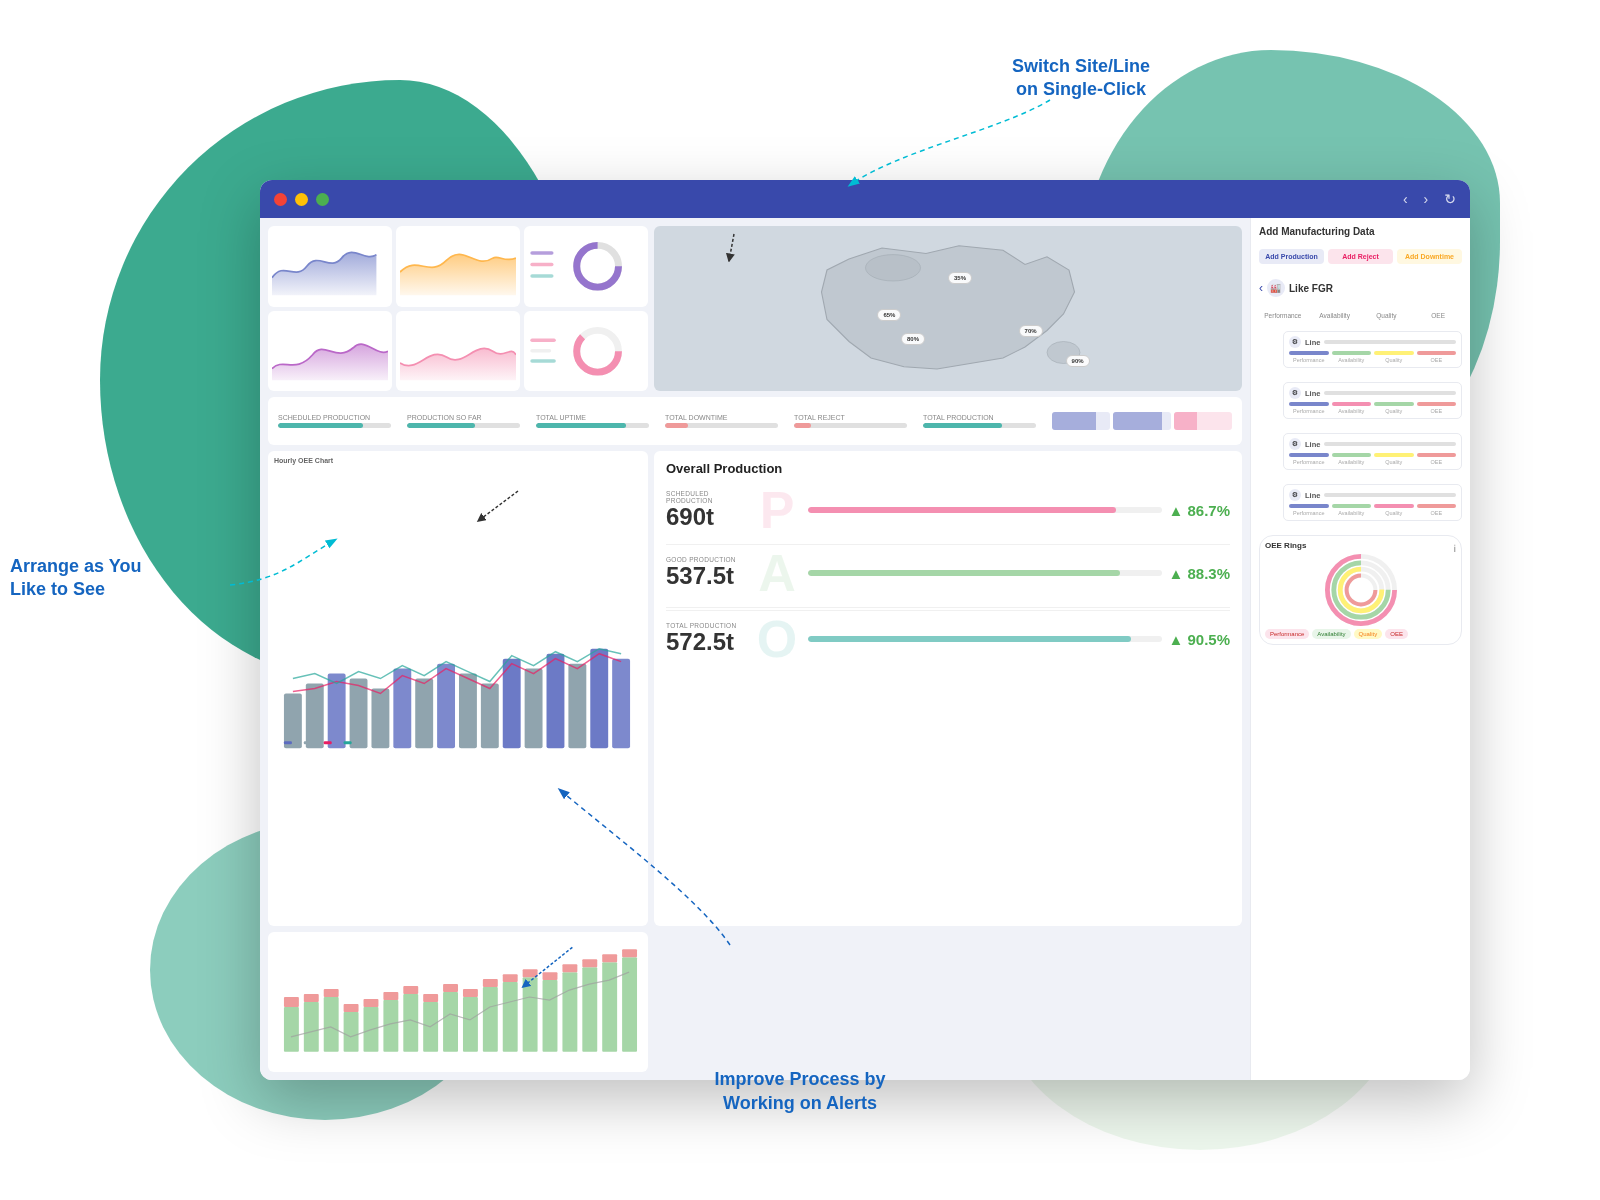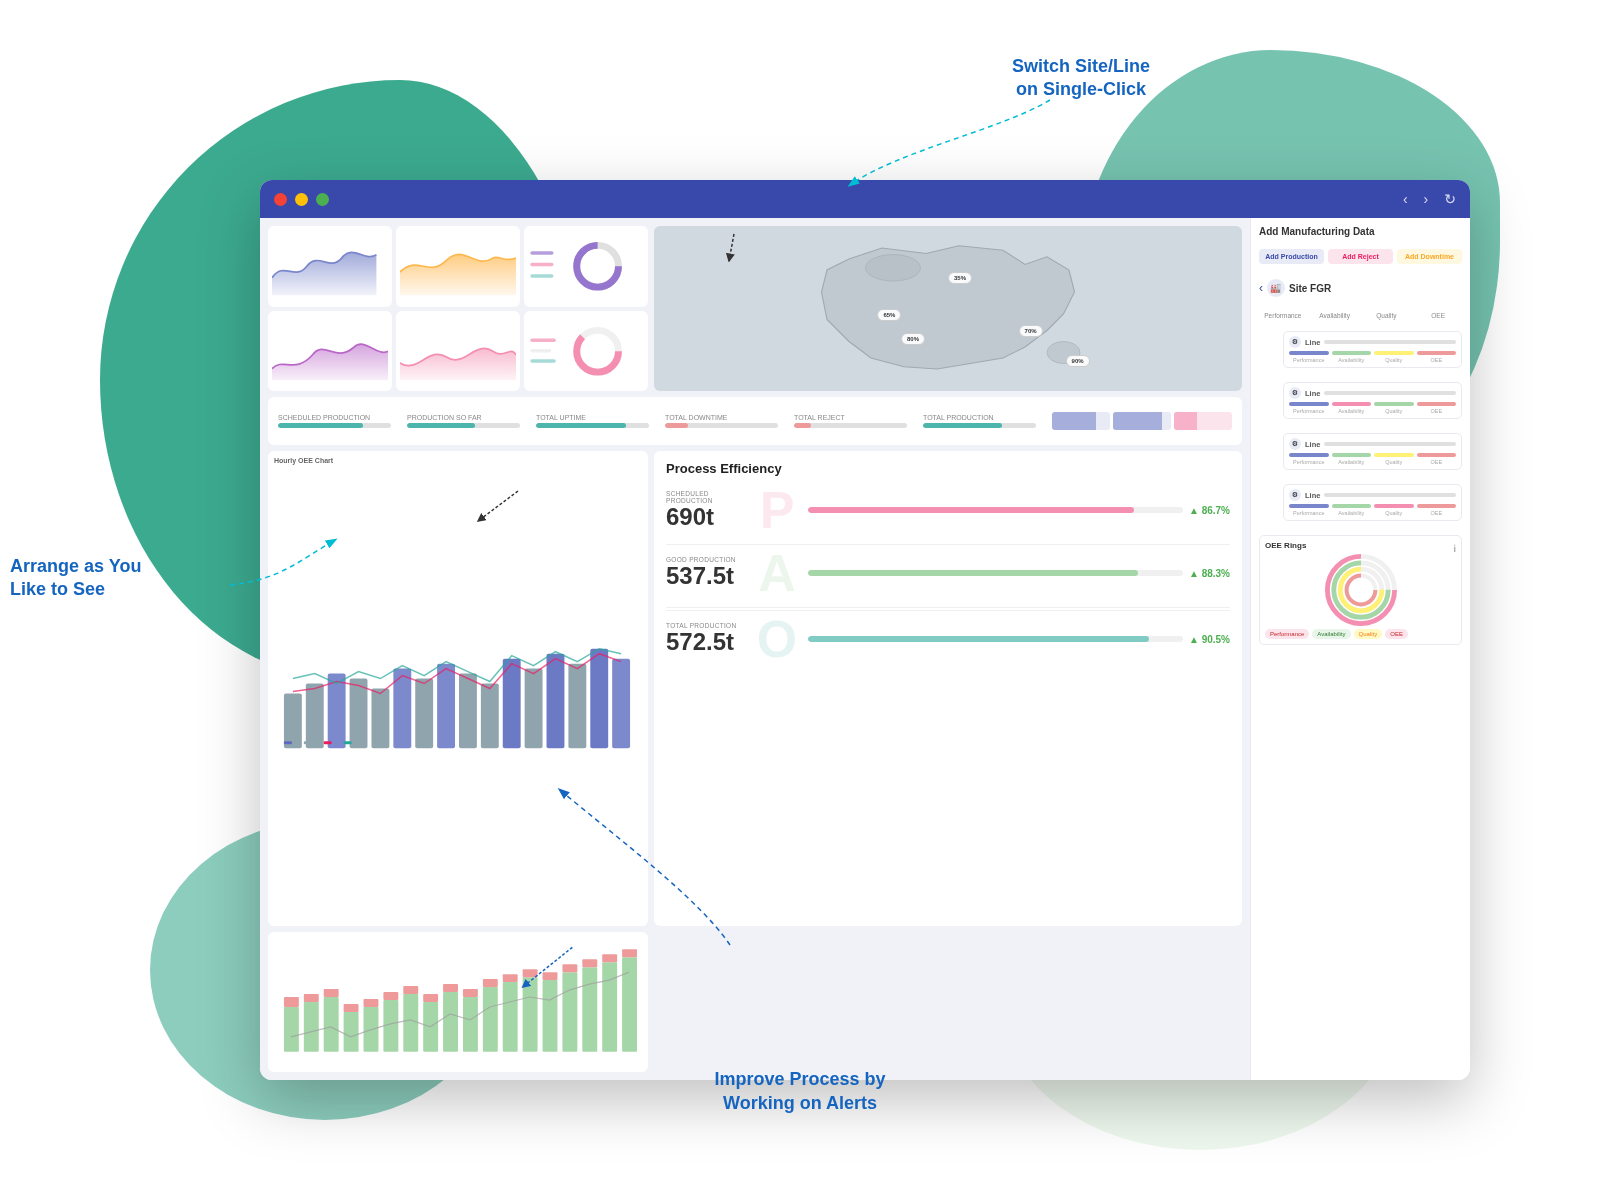--- a/index.html
+++ b/index.html
@@ -381,21 +381,21 @@
     .kpi-sub-labels {
       display: flex;
       gap: 3px;
       font-size: 5.5px;
       color: #aaa;
       margin-top: 2px;
     }
 
     .oee-rings-section {
       border: 1px solid #e8eaf0;
-      border-radius: 5px;
+      border-radius: 14px;
       padding: 5px;
     }
 
     .oee-rings-title {
       font-size: 8px;
       font-weight: 600;
       color: #333;
       margin-bottom: 5px;
     }
 
@@ -440,21 +440,21 @@
     }
 
     .eff-value {
       font-size: 24px;
       font-weight: 700;
       color: #333;
       line-height: 1.1;
     }
 
     .eff-percent {
-      font-size: 10px;
+      font-size: 15px;
       font-weight: 700;
       margin-left: auto;
     }
 
     .eff-bar-row {
       flex: 1;
     }
 
     .eff-bar-bg {
       height: 6px;
@@ -745,21 +745,21 @@
             <defs>
               <marker id="arr-dark2" markerWidth="6" markerHeight="6" refX="5" refY="3" orient="auto">
                 <path d="M0,0 L0,6 L6,3 z" fill="#333"></path>
               </marker>
             </defs>
             <path d="M70 10 L30 40" stroke="#333" stroke-width="1.5" fill="none" marker-end="url(#arr-dark2)" stroke-dasharray="3,2"></path>
           </svg>
         </div>
 
         <div class="efficiency-panel">
-          <div class="efficiency-title">Process Efficiency</div>
+          <div class="efficiency-title">Overall Production</div>
 
           <div class="eff-row">
             <div class="eff-label-col">
               <div class="eff-small-label">SCHEDULED PRODUCTION</div>
               <div class="eff-value">690t</div>
             </div>
             <div style="font-size:52px;font-weight:900;color:#f48fb1;opacity:0.2;line-height:1;width:50px;text-align:center;">P</div>
             <div class="eff-bar-row">
               <div class="eff-bar-bg">
                 <div class="eff-bar-fill" style="width:87%;background:#f48fb1;"></div>
@@ -862,21 +862,21 @@
 
       <div class="mfg-buttons">
         <button class="mfg-btn btn-production">Add Production</button>
         <button class="mfg-btn btn-reject">Add Reject</button>
         <button class="mfg-btn btn-downtime">Add Downtime</button>
       </div>
 
       <div class="site-header">
         <button class="site-nav-btn">‹</button>
         <div class="site-avatar">🏭</div>
-        <div class="site-name">Site FGR</div>
+        <div class="site-name">Like FGR</div>
       </div>
 
       <div class="kpi-labels">
         <div class="kpi-label">Performance</div>
         <div class="kpi-label">Availability</div>
         <div class="kpi-label">Quality</div>
         <div class="kpi-label">OEE</div>
       </div>
 
       <div class="line-row">

